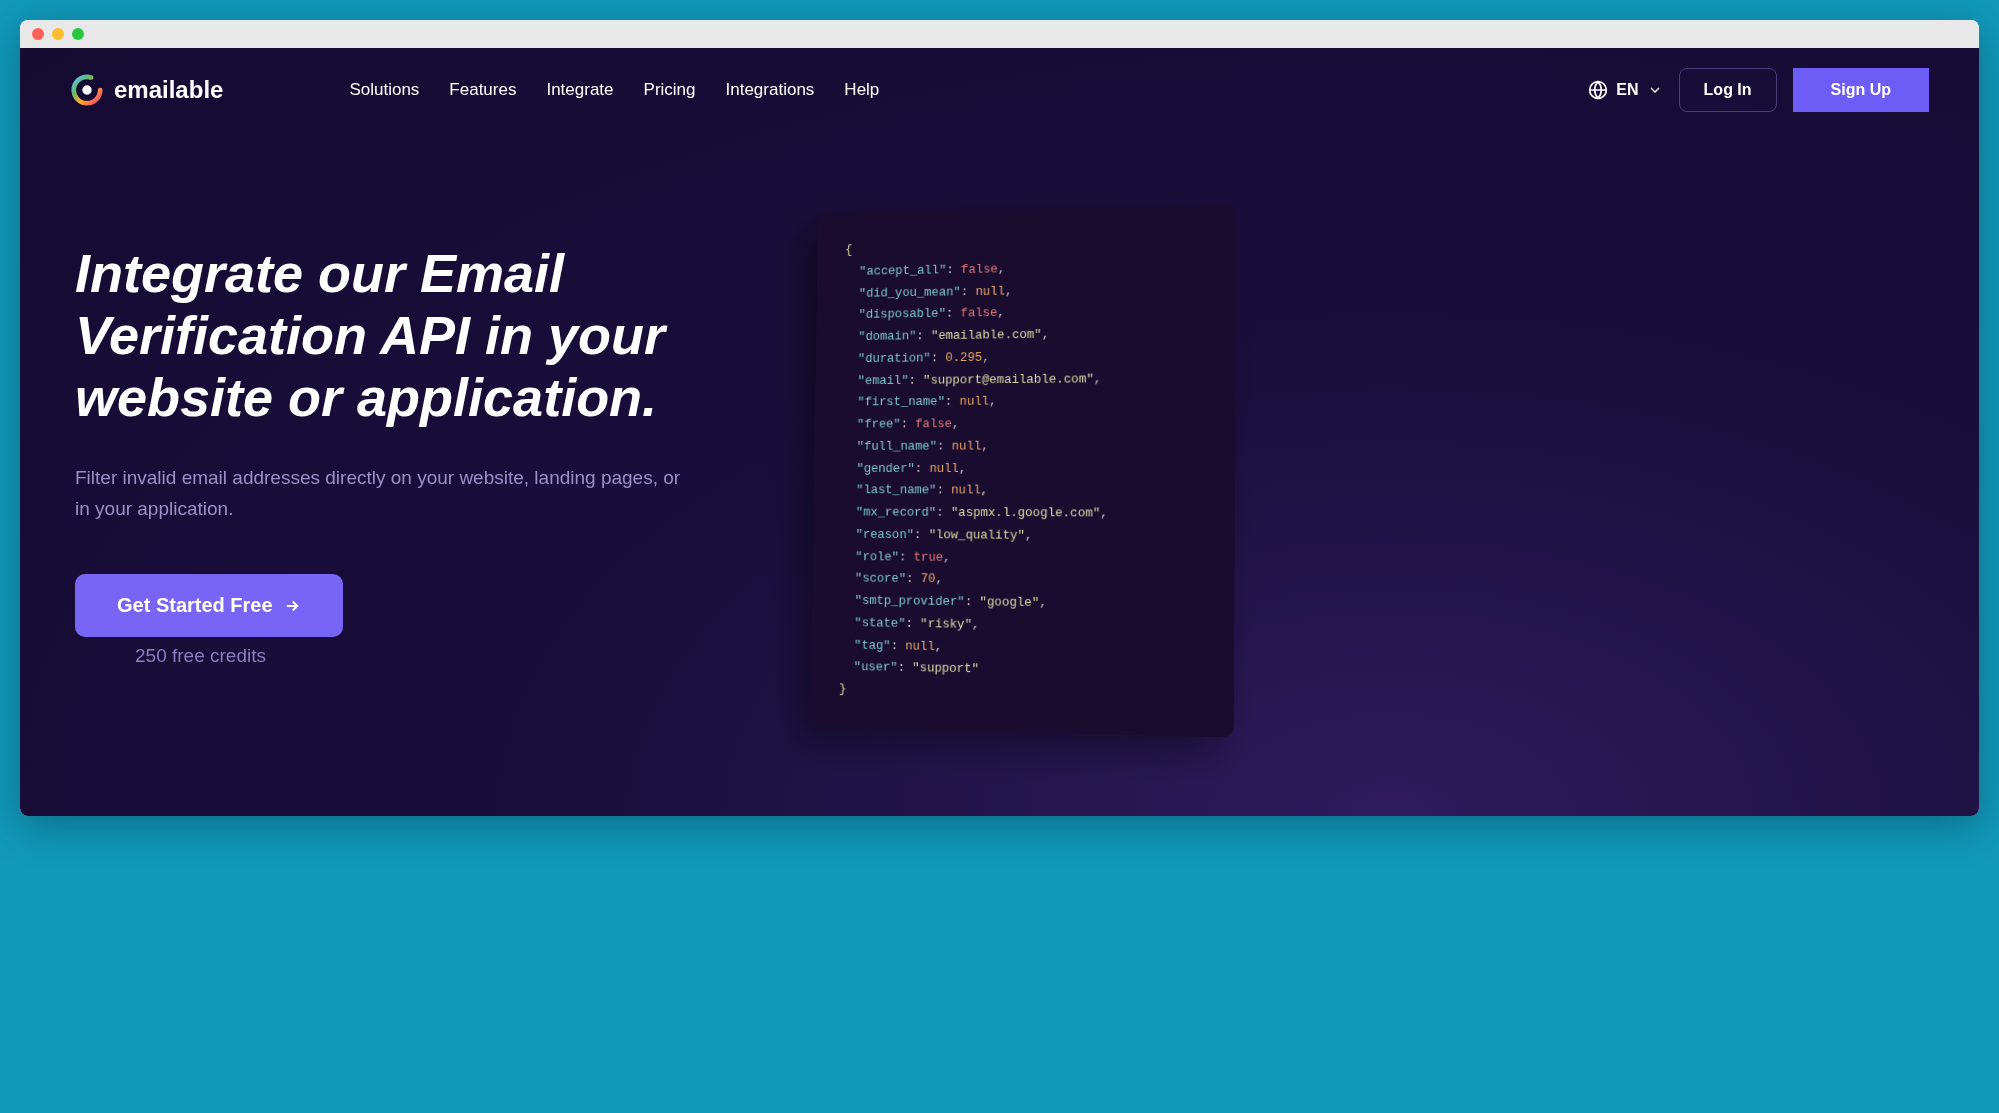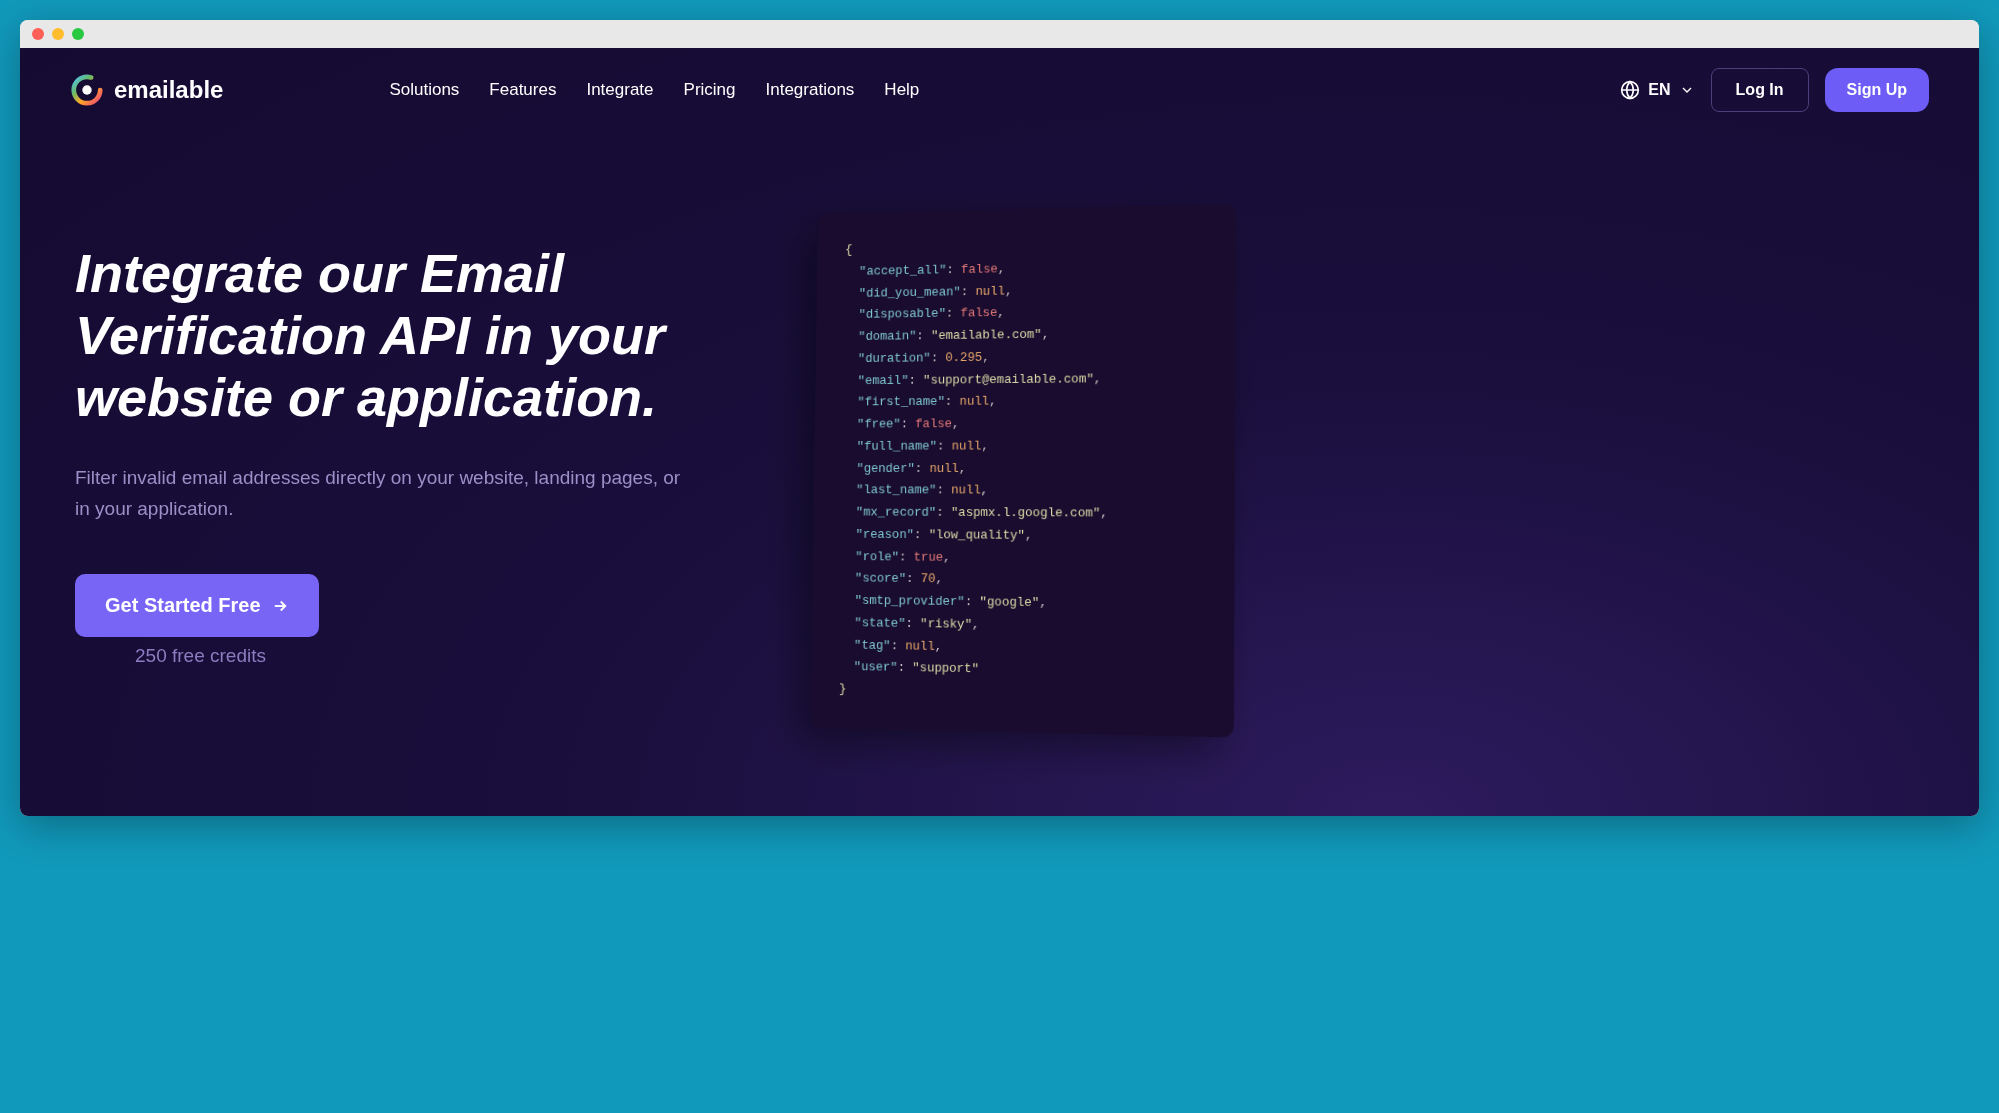--- a/index.html
+++ b/index.html
@@ -51,21 +51,21 @@
   height: 34px;
 }
 .logo-text {
   color: white;
   font-size: 24px;
   font-weight: 700;
 }
 .nav-links {
   display: flex;
   gap: 30px;
-  margin-left: 106px;
+  margin-left: 66px;
 }
 .nav-link {
   color: white;
   font-size: 17px;
   font-weight: 500;
   cursor: pointer;
 }
 .nav-right {
   display: flex;
   align-items: center;
@@ -88,22 +88,22 @@
   padding: 12px 24px;
   border-radius: 8px;
   font-size: 16px;
   font-weight: 700;
   cursor: pointer;
 }
 .btn-signup {
   color: white;
   background: #6d5cf6;
   border: none;
-  padding: 13px 22px;
-  border-radius: 13px;
+  padding: 13px 38px;
+  border-radius: 0;
   font-size: 16px;
   font-weight: 700;
   cursor: pointer;
 }
 .hero {
   display: flex;
   padding: 60px 55px 80px;
   gap: 40px;
 }
 .hero-left {
@@ -123,21 +123,21 @@
   color: #9b8fc7;
   font-size: 19px;
   line-height: 1.6;
   margin-bottom: 50px;
   max-width: 620px;
 }
 .btn-cta {
   background: #7865f6;
   color: white;
   border: none;
-  padding: 20px 30px;
+  padding: 20px 42px;
   border-radius: 10px;
   font-size: 20px;
   font-weight: 700;
   cursor: pointer;
   display: inline-flex;
   align-items: center;
   gap: 10px;
 }
 .credits-text {
   color: #8a7dc0;

